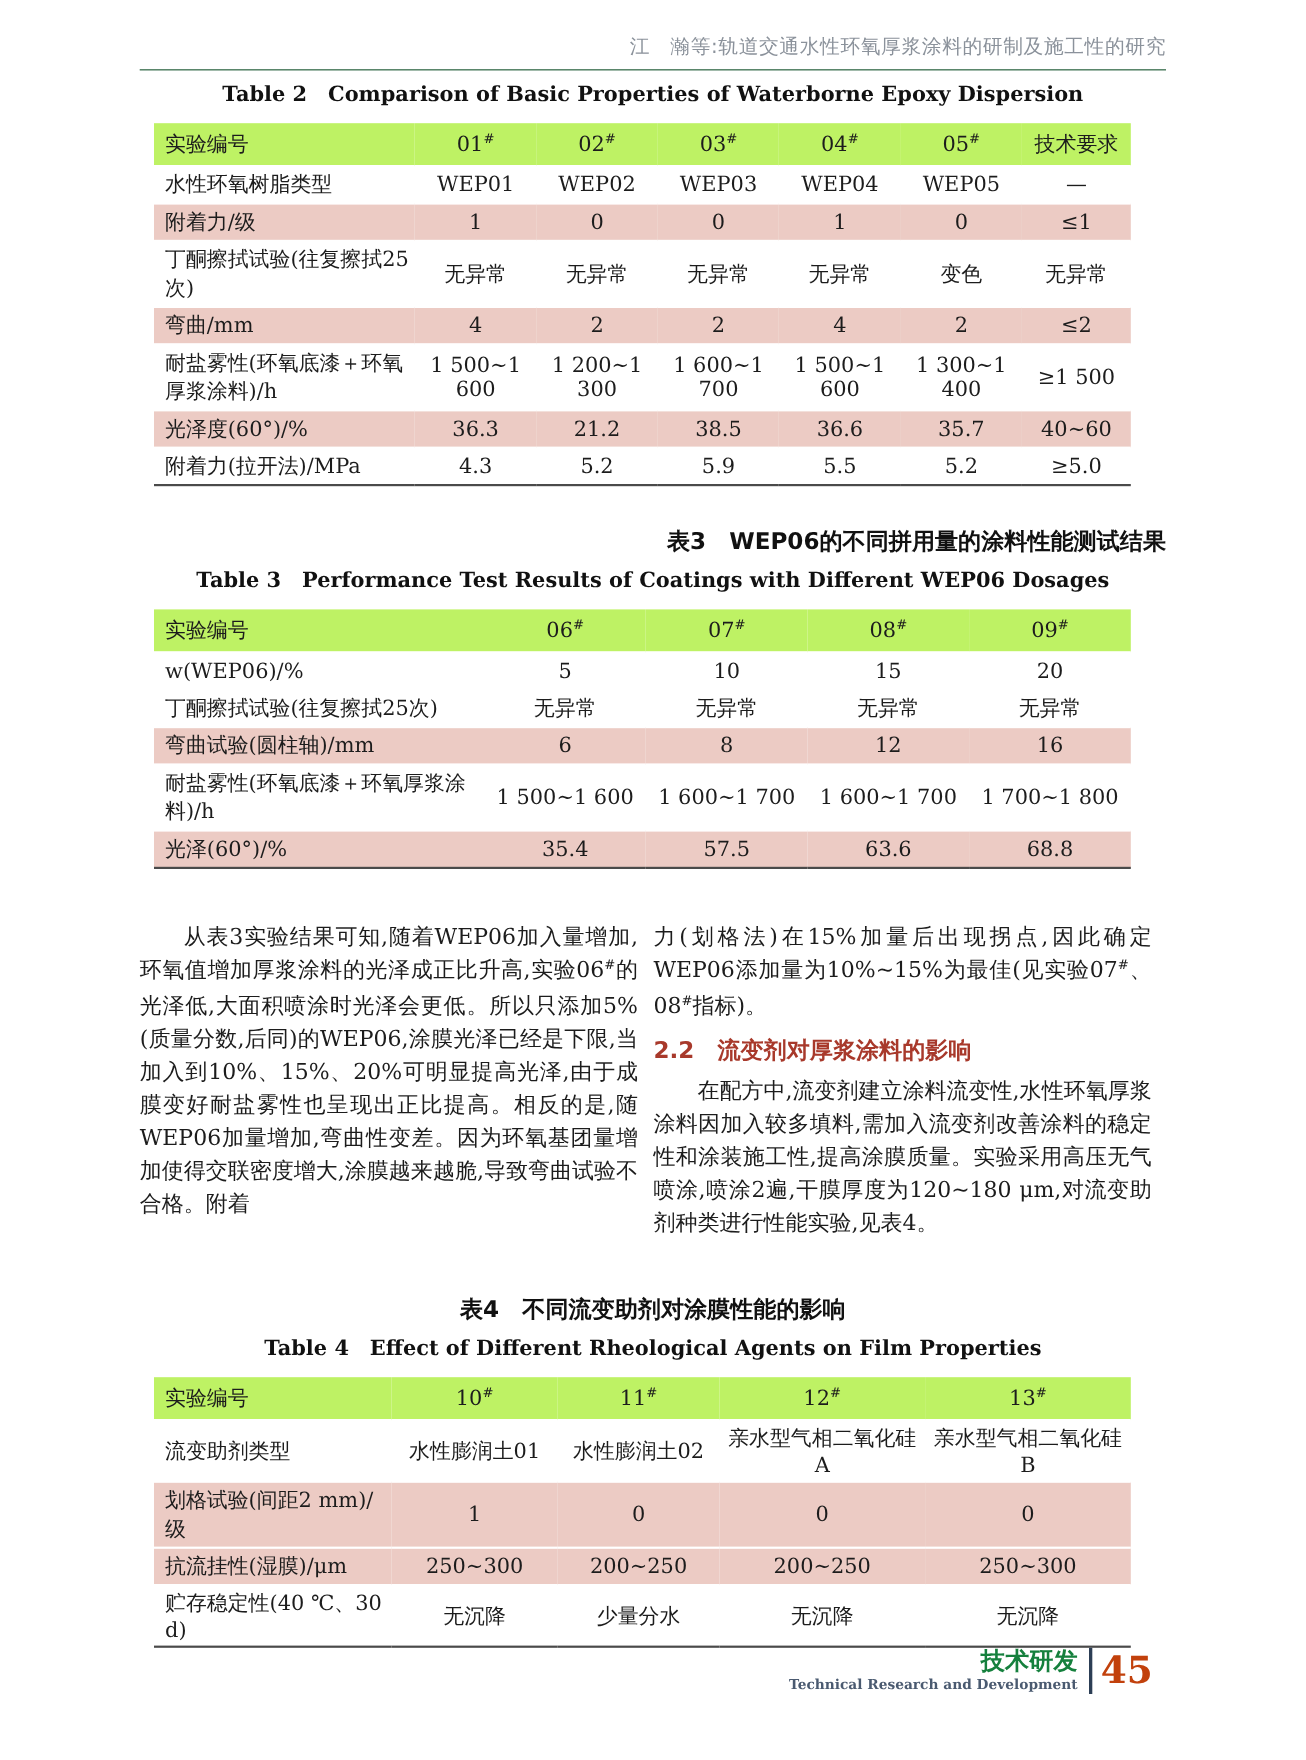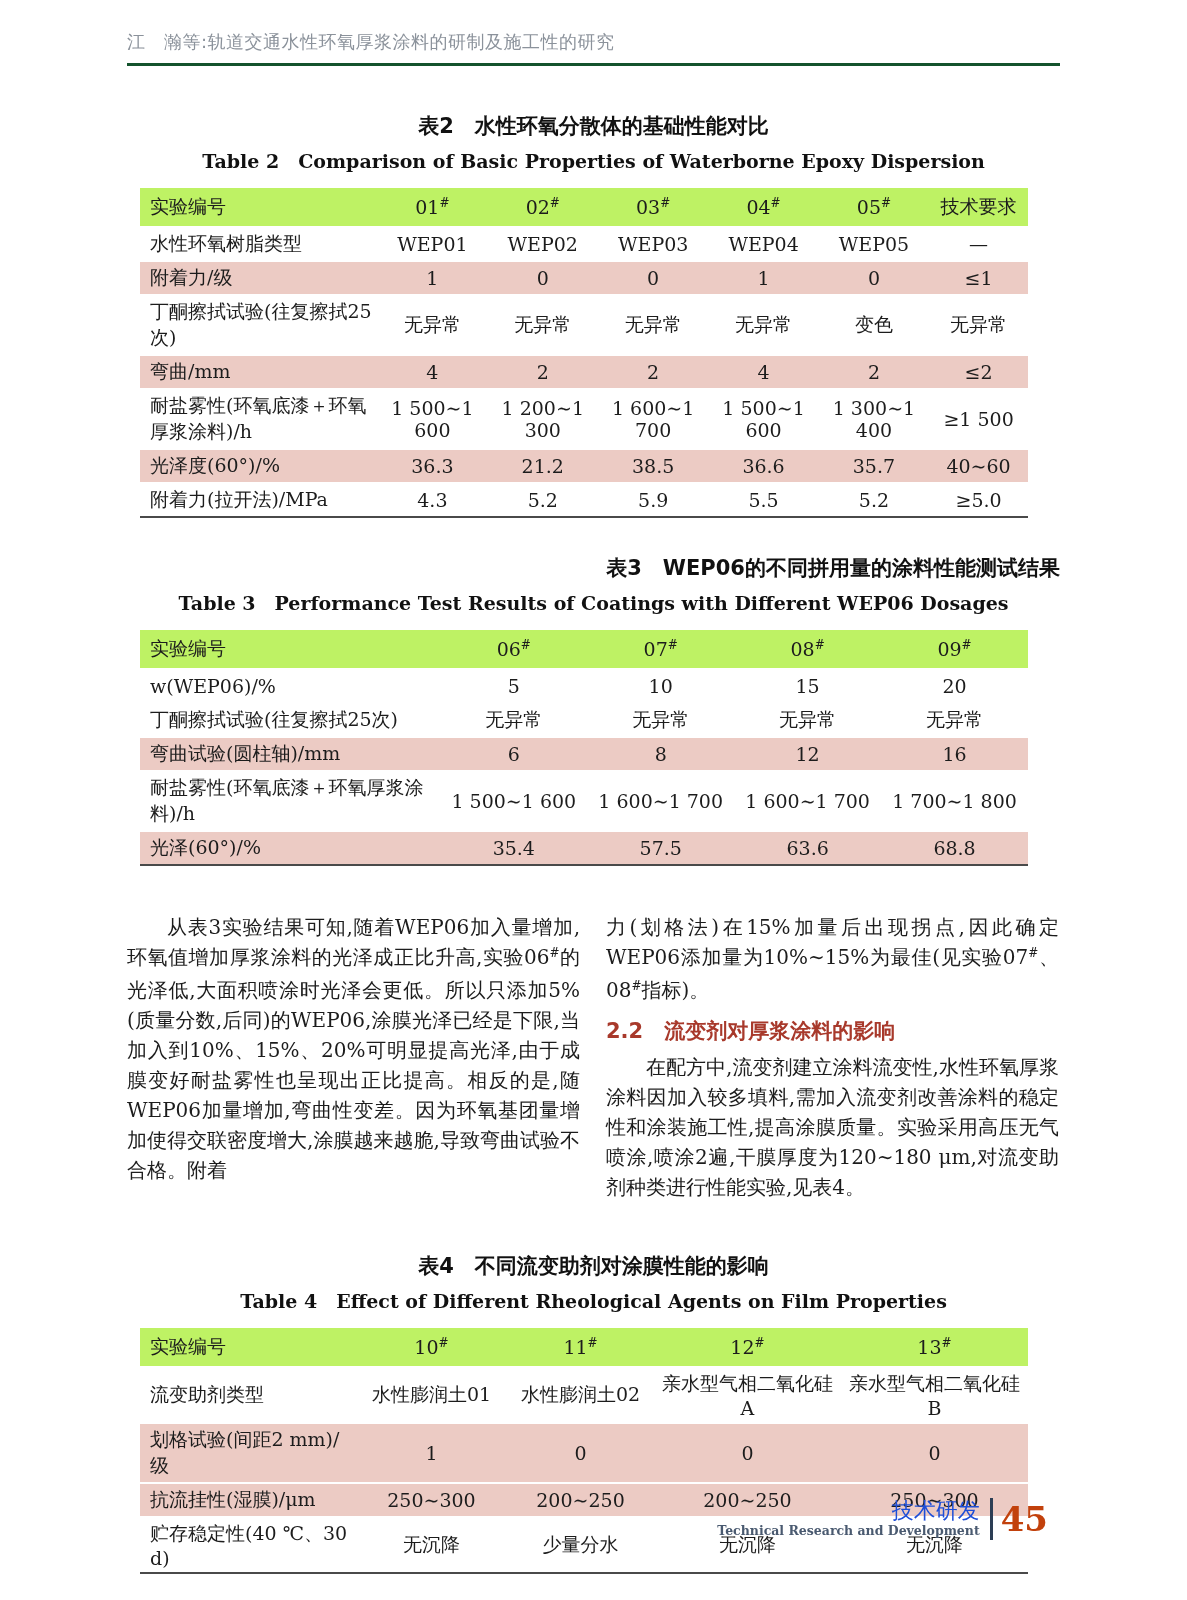--- a/index.html
+++ b/index.html
@@ -10,23 +10,24 @@
     background:#ffffff;
     font-family:"DejaVu Serif","Liberation Serif",serif;
     color:#1c1c1c;
     overflow:hidden;
   }
   .content{padding:0 127px;}
 
   
   .run-head{
     padding-top:30px;padding-bottom:9px;
+    text-align:right;
     font-family:"DejaVu Sans","Liberation Sans",sans-serif;
     font-size:18px;color:#8b929b;
-    border-bottom:3px solid #14532d;
+    border-bottom:1px solid #14532d;
     letter-spacing:.5px;
   }
 
   
   .tbl-title-cn{
     margin-top:46px;text-align:center;
     font-family:"DejaVu Sans","Liberation Sans",sans-serif;
     font-weight:bold;font-size:21px;color:#111;
   }
   .tbl-title-en{
@@ -56,21 +57,21 @@
   }
   table.data-table tr.pink td{background:#eccbc4;}
   table.data-table th:first-child,
   table.data-table td:first-child{text-align:left;padding-left:10px;}
   table.data-table sup, .cols sup{
     font-size:12px;vertical-align:baseline;position:relative;top:-0.55em;
   }
 
   
   .cols{
-    display:flex;gap:26px;
+    display:flex;gap:14px;
     margin-top:46px;
     text-align:justify;
     font-size:20px;line-height:30px;
   }
   .cols .col{width:453px;}
   .cols p{margin:0;}
   .cols p.indent{text-indent:2em;}
   .sec-head{
     margin:8px 0 6px 0;
     font-family:"DejaVu Sans","Liberation Sans",sans-serif;
@@ -79,21 +80,21 @@
   }
 
   
   .footer{
     position:absolute;top:1498px;right:139px;
     display:flex;align-items:center;
   }
   .footer .f-text{text-align:right;}
   .footer .f-cn{
     font-family:"DejaVu Sans","Liberation Sans",sans-serif;
-    font-weight:normal;font-size:22px;color:#1d4ed8;line-height:24px;
+    font-weight:bold;font-size:22px;color:#15803d;line-height:24px;
   }
   .footer .f-en{
     font-size:12.5px;color:#4a5a70;font-weight:bold;line-height:16px;
   }
   .footer .f-bar{
     width:3px;height:42px;background:#2c3e55;margin:0 8px 0 10px;
   }
   .footer .f-num{
     font-size:34px;color:#c2410c;font-weight:bold;
   }
@@ -102,21 +103,20 @@
 <body>
 
 <div class="page">
   <div class="content">
 
     <div class="run-head">
       <span>江　瀚等:轨道交通水性环氧厚浆涂料的研制及施工性的研究</span>
     </div>
 
     <section class="tbl-block tbl-block-2">
-      <div class="tbl-title-cn">表2　水性环氧分散体的基础性能对比</div>
       <div class="tbl-title-en">Table 2　Comparison of Basic Properties of Waterborne Epoxy Dispersion</div>
       <table class="data-table" data-table="0">
           <thead>
             <tr>
               <th style="width:27%">实验编号</th>
               <th style="width:12.4%">01<sup>#</sup></th>
               <th style="width:12.4%">02<sup>#</sup></th>
               <th style="width:12.4%">03<sup>#</sup></th>
               <th style="width:12.4%">04<sup>#</sup></th>
               <th style="width:12.4%">05<sup>#</sup></th>

